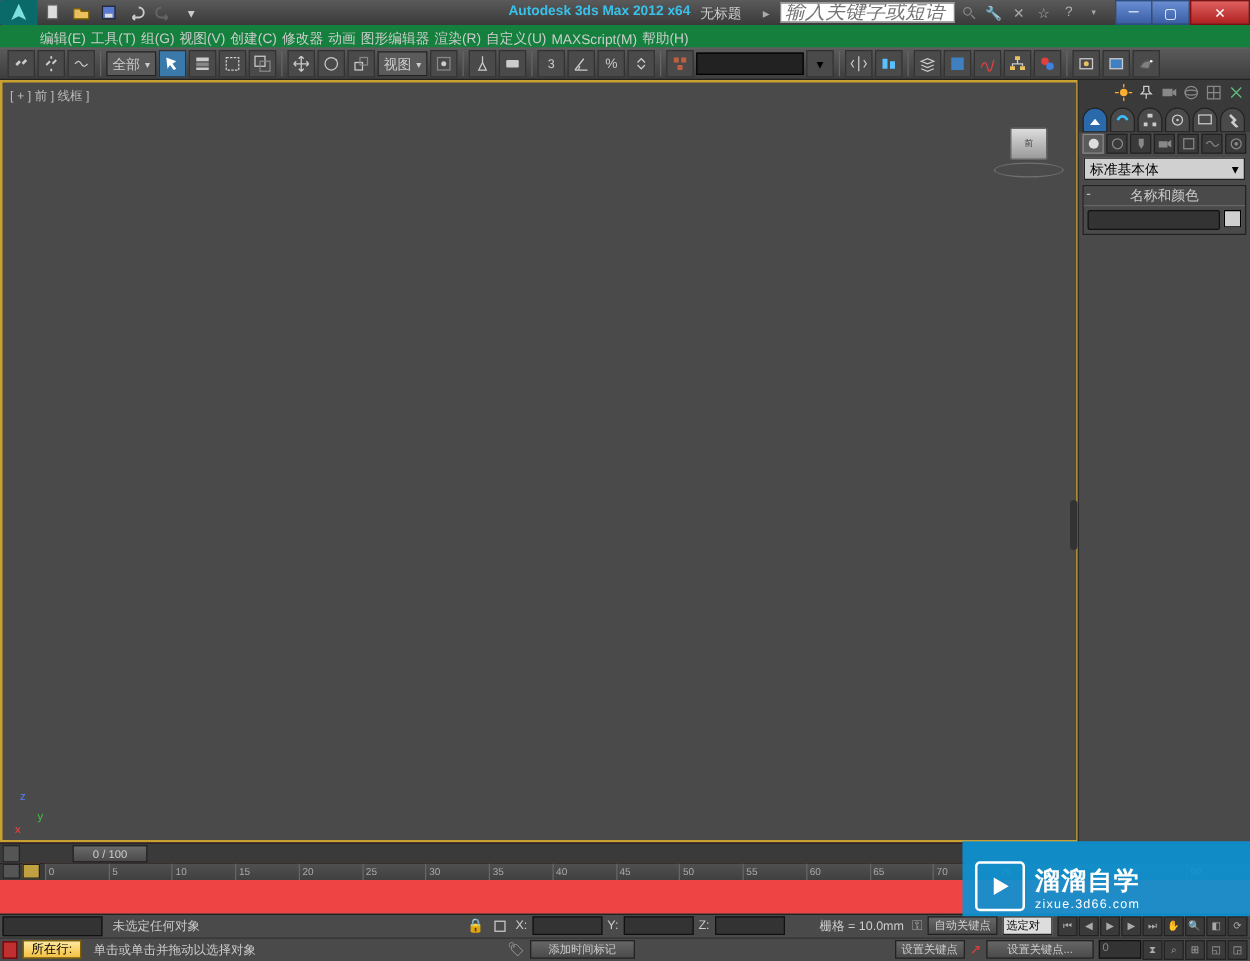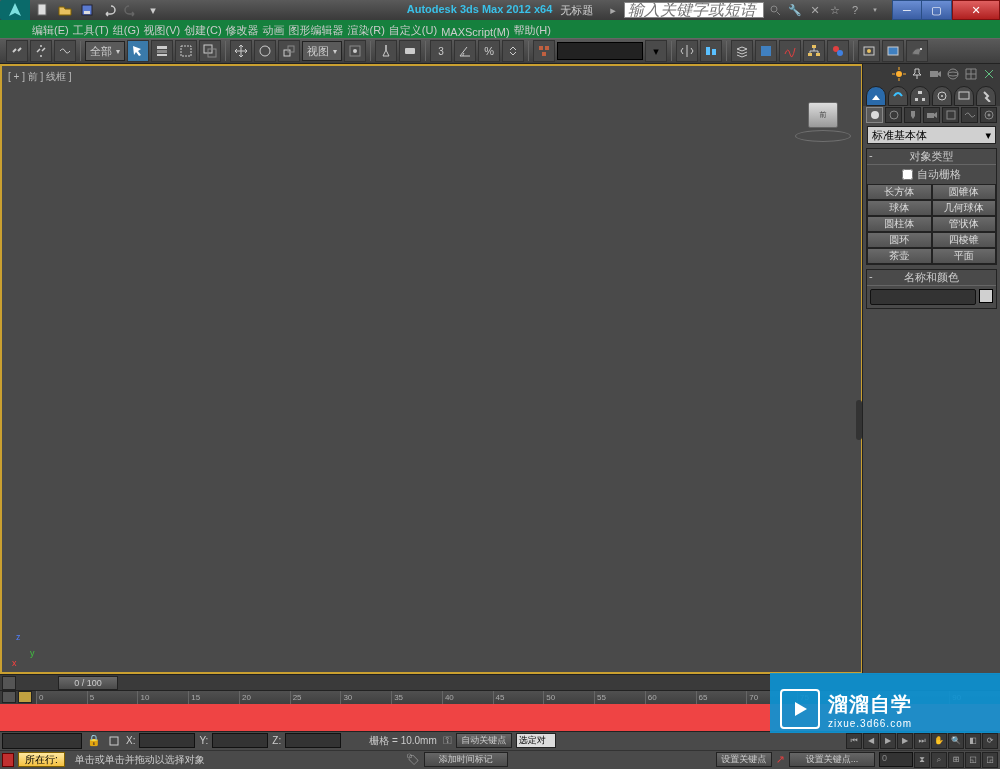--- a/index.html
+++ b/index.html
@@ -488,39 +488,20 @@
             <circle cx="6" cy="6" r="4" fill="none" stroke="#888"></circle>
             <circle cx="6" cy="6" r="1.5" fill="#888"></circle>
           </svg>
         </div>
     </div>
     <div class="cmd-dropdown">
       <span>标准基本体</span>
         <span>▾</span>
     </div>
 
-    <div class="rollout">
-      <div class="rollout-head">对象类型</div>
-      <div class="obj-grid">
-        <label class="obj-auto">
-            <input type="checkbox" style="">
-            <span>自动栅格</span>
-          </label>
-        <div class="obj-btn">长方体</div>
-        <div class="obj-btn">圆锥体</div>
-        <div class="obj-btn">球体</div>
-        <div class="obj-btn">几何球体</div>
-        <div class="obj-btn">圆柱体</div>
-        <div class="obj-btn">管状体</div>
-        <div class="obj-btn">圆环</div>
-        <div class="obj-btn">四棱锥</div>
-        <div class="obj-btn">茶壶</div>
-        <div class="obj-btn">平面</div>
-      </div>
-    </div>
 
     <div class="rollout">
       <div class="rollout-head">名称和颜色</div>
       <div class="name-row">
         <div class="name-input"></div>
         <div class="color-swatch"></div>
       </div>
     </div>
   </div>
 </div>
@@ -569,20 +550,21 @@
         <div class="tick">80</div>
         <div class="tick">85</div>
         <div class="tick">90</div>
       </div>
   </div>
 </div>
 
 <div class="statusbar">
   <div class="status-row top">
     <div class="sel-box"></div>
+    <div class="prompt">未选定任何对象</div>
     <span class="lock-ic">🔒</span>
     <span class="lock-ic">
         <svg width="12" height="12" viewBox="0 0 12 12">
           <rect x="2" y="2" width="8" height="8" fill="none" stroke="#ccc"></rect>
         </svg>
       </span>
     <span class="coord-label">X:</span>
     <div class="coord-box"></div>
     <span class="coord-label">Y:</span>
     <div class="coord-box"></div>

